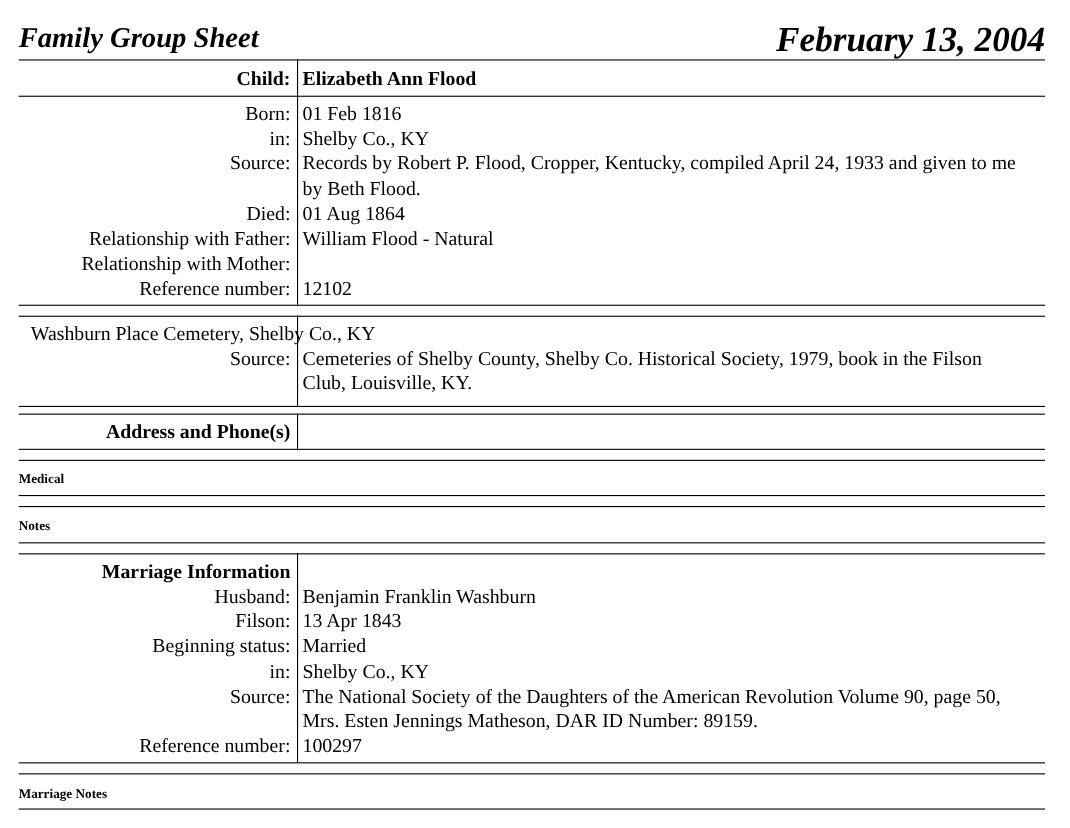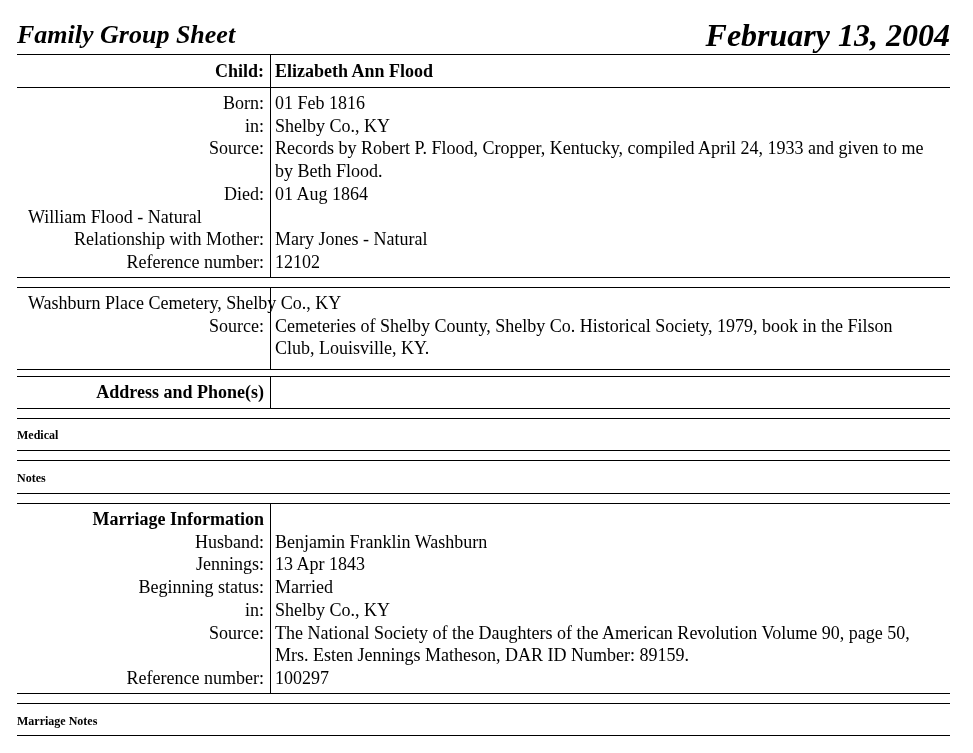--- a/index.html
+++ b/index.html
@@ -68,25 +68,25 @@
   </div>
   <div class="row">
     <div class="lbl">Source:</div>
     <div class="val">Records by Robert P. Flood, Cropper, Kentucky, compiled April 24, 1933 and given to me by Beth Flood.</div>
   </div>
   <div class="row">
     <div class="lbl">Died:</div>
     <div class="val">01 Aug 1864</div>
   </div>
   <div class="row">
+    <div class="lbl">Relationship with Father:</div>
     <div class="val">William Flood - Natural</div>
   </div>
   <div class="row">
     <div class="lbl">Relationship with Mother:</div>
-    <div class="val">Mary Jones - Natural</div>
   </div>
   <div class="row">
     <div class="lbl">Reference number:</div>
     <div class="val">12102</div>
   </div>
 </div>
 <div class="hline" style="top:277px"></div>
 <div class="hline" style="top:287px"></div>
 
 <div class="vline" style="top:287px;height:82px"></div>
@@ -124,21 +124,21 @@
 <div class="block" style="top:508px">
   <div class="row bold">
     <div class="lbl">Marriage Information</div>
     <div class="val"></div>
   </div>
   <div class="row">
     <div class="lbl">Husband:</div>
     <div class="val">Benjamin Franklin Washburn</div>
   </div>
   <div class="row">
-    <div class="lbl">Jennings:</div>
+    <div class="lbl">Filson:</div>
     <div class="val">13 Apr 1843</div>
   </div>
   <div class="row">
     <div class="lbl">Beginning status:</div>
     <div class="val">Married</div>
   </div>
   <div class="row">
     <div class="lbl">in:</div>
     <div class="val">Shelby Co., KY</div>
   </div>

